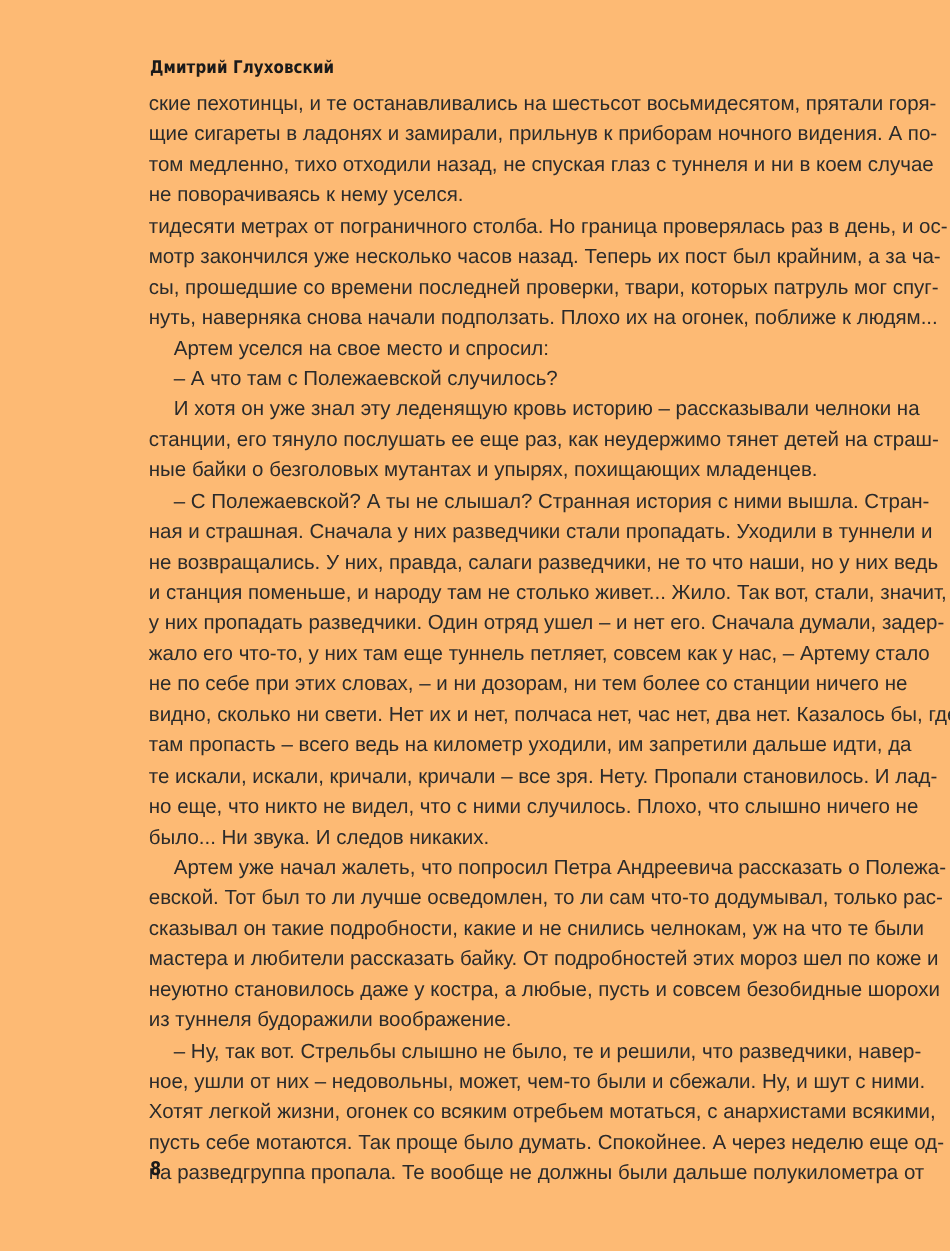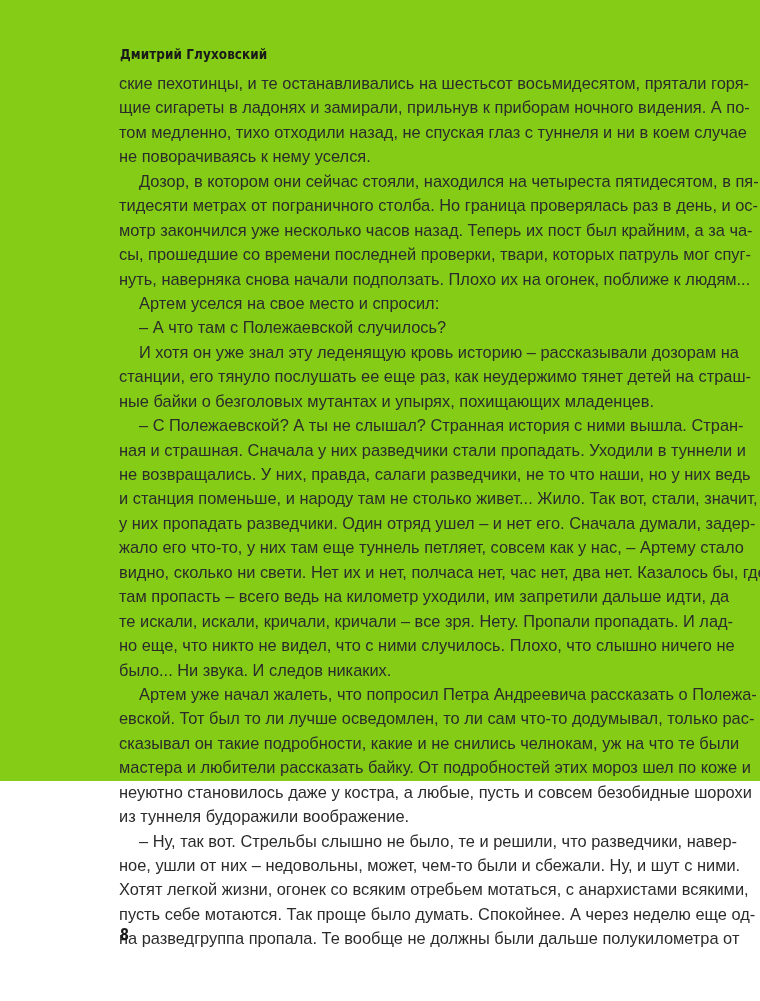--- a/index.html
+++ b/index.html
@@ -11,22 +11,22 @@
       width: 760px;
       height: 1001px;
       position: relative;
       overflow: hidden;
       color: #2a2a2a;
     }
     .page {
       position: absolute;
       left: 0; top: 0;
       width: 760px;
-      height: 781px;
-      background: #84cc16;
+      height: 1001px;
+      background: #fdba74;
     }
     .running-head {
       position: absolute;
       left: 120px;
       top: 46px;
       font-family: "DejaVu Sans", sans-serif;
       font-weight: bold;
       font-size: 14px;
       letter-spacing: 0.1px;
       color: #1a1a1a;
@@ -75,47 +75,47 @@
   <div class="running-head">Дмитрий Глуховский</div>
 
   <div class="body-text" id="body-text">
       <div>
         <span class="line">ские пехотинцы, и те останавливались на шестьсот восьмидесятом, прятали горя-</span>
         <span class="line">щие сигареты в ладонях и замирали, прильнув к приборам ночного видения. А по-</span>
         <span class="line">том медленно, тихо отходили назад, не спуская глаз с туннеля и ни в коем случае</span>
         <span class="line last">не поворачиваясь к нему уселся.</span>
       </div>
       <div>
-        <span class="line indent">Дозор, в котором они сейчас стояли, находился на четыреста пятидесятом, в пя-</span>
         <span class="line">тидесяти метрах от пограничного столба. Но граница проверялась раз в день, и ос-</span>
         <span class="line">мотр закончился уже несколько часов назад. Теперь их пост был крайним, а за ча-</span>
         <span class="line">сы, прошедшие со времени последней проверки, твари, которых патруль мог спуг-</span>
         <span class="line last">нуть, наверняка снова начали подползать. Плохо их на огонек, поближе к людям...</span>
       </div>
       <div>
         <span class="line indent last">Артем уселся на свое место и спросил:</span>
       </div>
       <div>
         <span class="line indent last">– А что там с Полежаевской случилось?</span>
       </div>
       <div>
-        <span class="line indent">И хотя он уже знал эту леденящую кровь историю –  рассказывали дозорам на</span>
+        <span class="line indent">И хотя он уже знал эту леденящую кровь историю –  рассказывали челноки на</span>
         <span class="line">станции, его тянуло послушать ее еще раз, как неудержимо тянет детей на страш-</span>
         <span class="line last">ные байки о безголовых мутантах и упырях, похищающих младенцев.</span>
       </div>
       <div>
         <span class="line indent">– С Полежаевской? А ты не слышал? Странная история с ними вышла. Стран-</span>
         <span class="line">ная и страшная. Сначала у них разведчики стали пропадать. Уходили в туннели и</span>
         <span class="line">не возвращались. У них, правда, салаги разведчики, не то что наши, но у них ведь</span>
         <span class="line">и станция поменьше, и народу там не столько живет... Жило. Так вот, стали, значит,</span>
         <span class="line">у них пропадать разведчики. Один отряд ушел – и нет его. Сначала думали, задер-</span>
         <span class="line">жало его что-то, у них там еще туннель петляет, совсем как у нас, – Артему стало</span>
+        <span class="line">не по себе при этих словах, – и ни дозорам, ни тем более со станции ничего не</span>
         <span class="line">видно, сколько ни свети. Нет их и нет, полчаса нет, час нет, два нет. Казалось бы, где</span>
         <span class="line">там пропасть – всего ведь на километр уходили, им запретили дальше идти, да</span>
-        <span class="line">те искали, искали, кричали, кричали – все зря. Нету. Пропали пропадать. И лад-</span>
+        <span class="line">те искали, искали, кричали, кричали – все зря. Нету. Пропали становилось. И лад-</span>
         <span class="line">но еще, что никто не видел, что с ними случилось. Плохо, что слышно ничего не</span>
         <span class="line last">было... Ни звука. И следов никаких.</span>
       </div>
       <div>
         <span class="line indent">Артем уже начал жалеть, что попросил Петра Андреевича рассказать о Полежа-</span>
         <span class="line">евской. Тот был то ли лучше осведомлен, то ли сам что-то додумывал, только рас-</span>
         <span class="line">сказывал он такие подробности, какие и не снились челнокам, уж на что те были</span>
         <span class="line">мастера и любители рассказать байку. От подробностей этих мороз шел по коже и</span>
         <span class="line">неуютно становилось даже у костра, а любые, пусть и совсем безобидные шорохи</span>
         <span class="line last">из туннеля будоражили воображение.</span>

